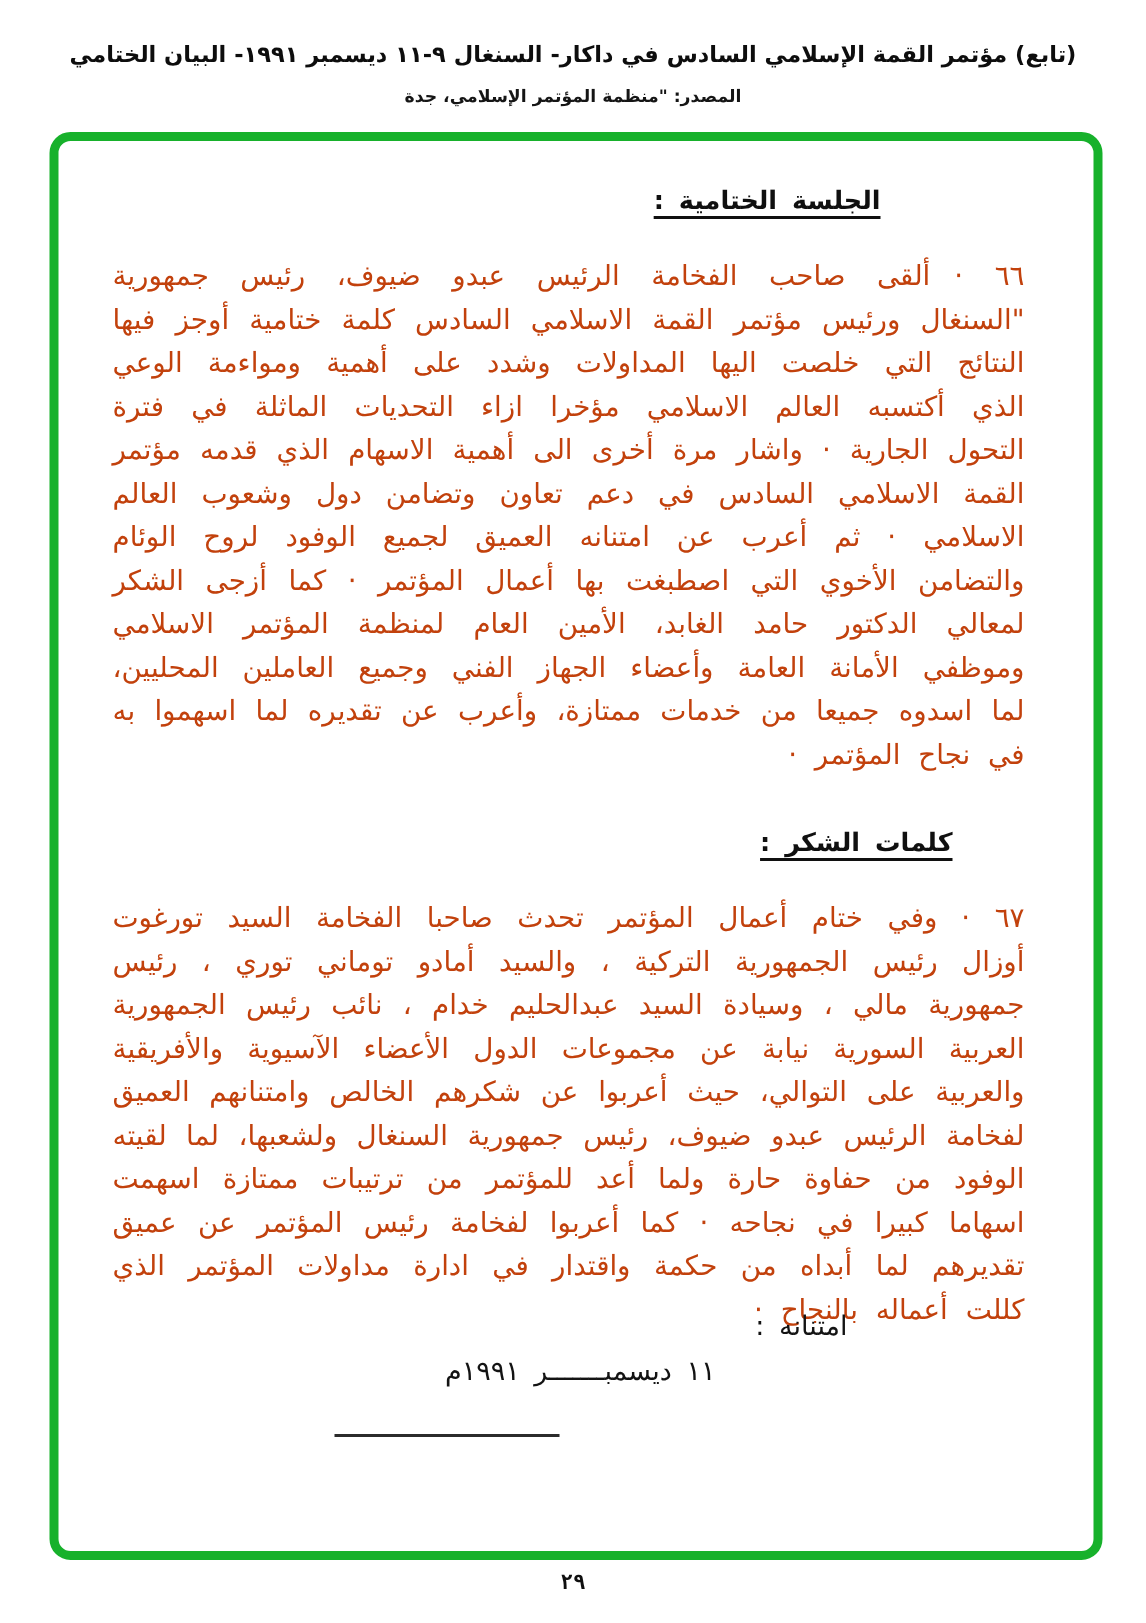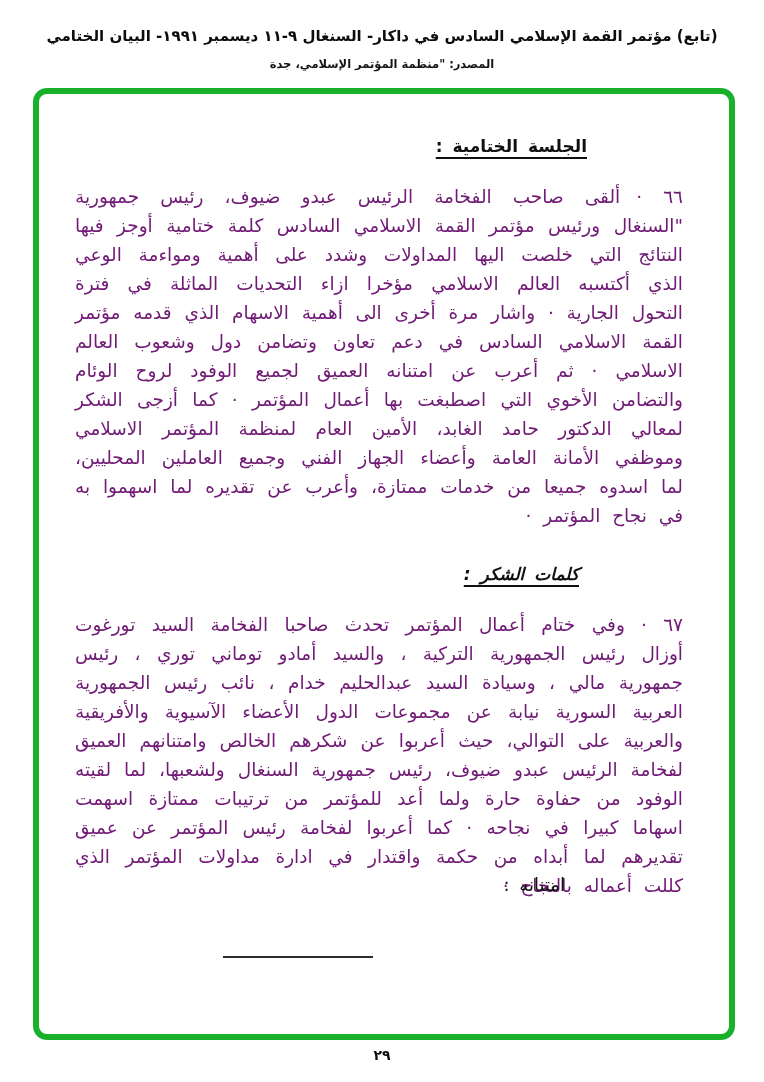--- a/index.html
+++ b/index.html
@@ -17,60 +17,60 @@
     position: absolute; top: 57px; right: 0; left: 0;
     text-align: center; font-size: 11.5px; font-weight: bold; color: #151515;
   }
 
   
   .frame {
     position: absolute; top: 88px; left: 33px;
     width: 702px; height: 952px;
     border: 6px solid #17b12b; border-radius: 14px;
     background: #ffffff;
-    padding: 36px 46px 0 36px;
+    padding: 24px 46px 0 36px;
   }
 
   
   .sec-heading {
     display: table;                 
     font-size: 17px; font-weight: bold; color: #101010;
     text-decoration: underline; text-underline-offset: 5px;
     text-decoration-thickness: 1.5px;
     word-spacing: 4px;
   }
   .sec-heading.first { margin: 6px 0 0 0; margin-right: 96px; }
-  .sec-heading.second { margin-top: 34px; margin-right: 104px; font-style: italic; }
+  .sec-heading.second { margin-top: 34px; margin-right: 48px; }
 
   .para {
     margin-top: 26px;
     font-size: 18.5px; line-height: 29px;
     text-align: justify; text-justify: inter-word;
-    word-spacing: 6px; color: #701a75;
+    word-spacing: 6px; color: #c2410c;
   }
   .para .pnum { margin-left: 16px; white-space: nowrap; }
 
   
   .dateline {
     position: absolute; top: 780px; right: 164px;
     font-size: 18px; color: #131313; word-spacing: 4px;
   }
   .dl-row1 { display: flex; gap: 26px; align-items: baseline; }
   .dl-row2 { margin-top: 9px; margin-right: 88px; }
 
   .divider {
     position: absolute; top: 862px; left: 184px;
     width: 150px; height: 0;
     border-top: 2px solid #2b2b2b;
   }
 
   
   .page-num {
     position: absolute; top: 1047px; right: 0; left: 0;
-    text-align: center; font-size: 14px; font-weight: bold; color: #0f0f0f;
+    text-align: center; font-size: 14px; font-weight: bold; color: #0f0f0f; font-family: Liberation Mono, monospace;
   }
 </style>
 </head>
 <body>
 
 <div class="page">
 
   <div class="hdr-title">(تابع) مؤتمر القمة الإسلامي السادس في داكار- السنغال ٩-١١ ديسمبر ١٩٩١- البيان الختامي</div>
   <div class="hdr-source">المصدر: "منظمة المؤتمر الإسلامي، جدة</div>
 
@@ -85,20 +85,21 @@
     <div class="sec-heading second">كلمات الشكر :</div>
 
     <div class="para">
       <span class="pnum">٦٧ ·</span><span>وفي ختام أعمال المؤتمر تحدث صاحبا الفخامة السيد تورغوت أوزال رئيس الجمهورية التركية ، والسيد أمادو توماني توري ، رئيس جمهورية مالي ، وسيادة السيد عبدالحليم خدام ، نائب رئيس الجمهورية العربية السورية نيابة عن مجموعات الدول الأعضاء الآسيوية والأفريقية والعربية على التوالي، حيث أعربوا عن شكرهم الخالص وامتنانهم العميق لفخامة الرئيس عبدو ضيوف، رئيس جمهورية السنغال ولشعبها، لما لقيته الوفود من حفاوة حارة ولما أعد للمؤتمر من ترتيبات ممتازة اسهمت اسهاما كبيرا في نجاحه · كما أعربوا لفخامة رئيس المؤتمر عن عميق تقديرهم لما أبداه من حكمة واقتدار في ادارة مداولات المؤتمر الذي كللت أعماله بالنجاح ·</span>
     </div>
 
     <div class="dateline">
       <div class="dl-row1">
         <span>امتنانه :</span>
       </div>
+      <div class="dl-row2">١١ ديسمبـــــــر ١٩٩١م</div>
     </div>
 
     <div class="divider"></div>
   </div>
 
   <div class="page-num">٢٩</div>
 
 </div>
 
 </body></html>

